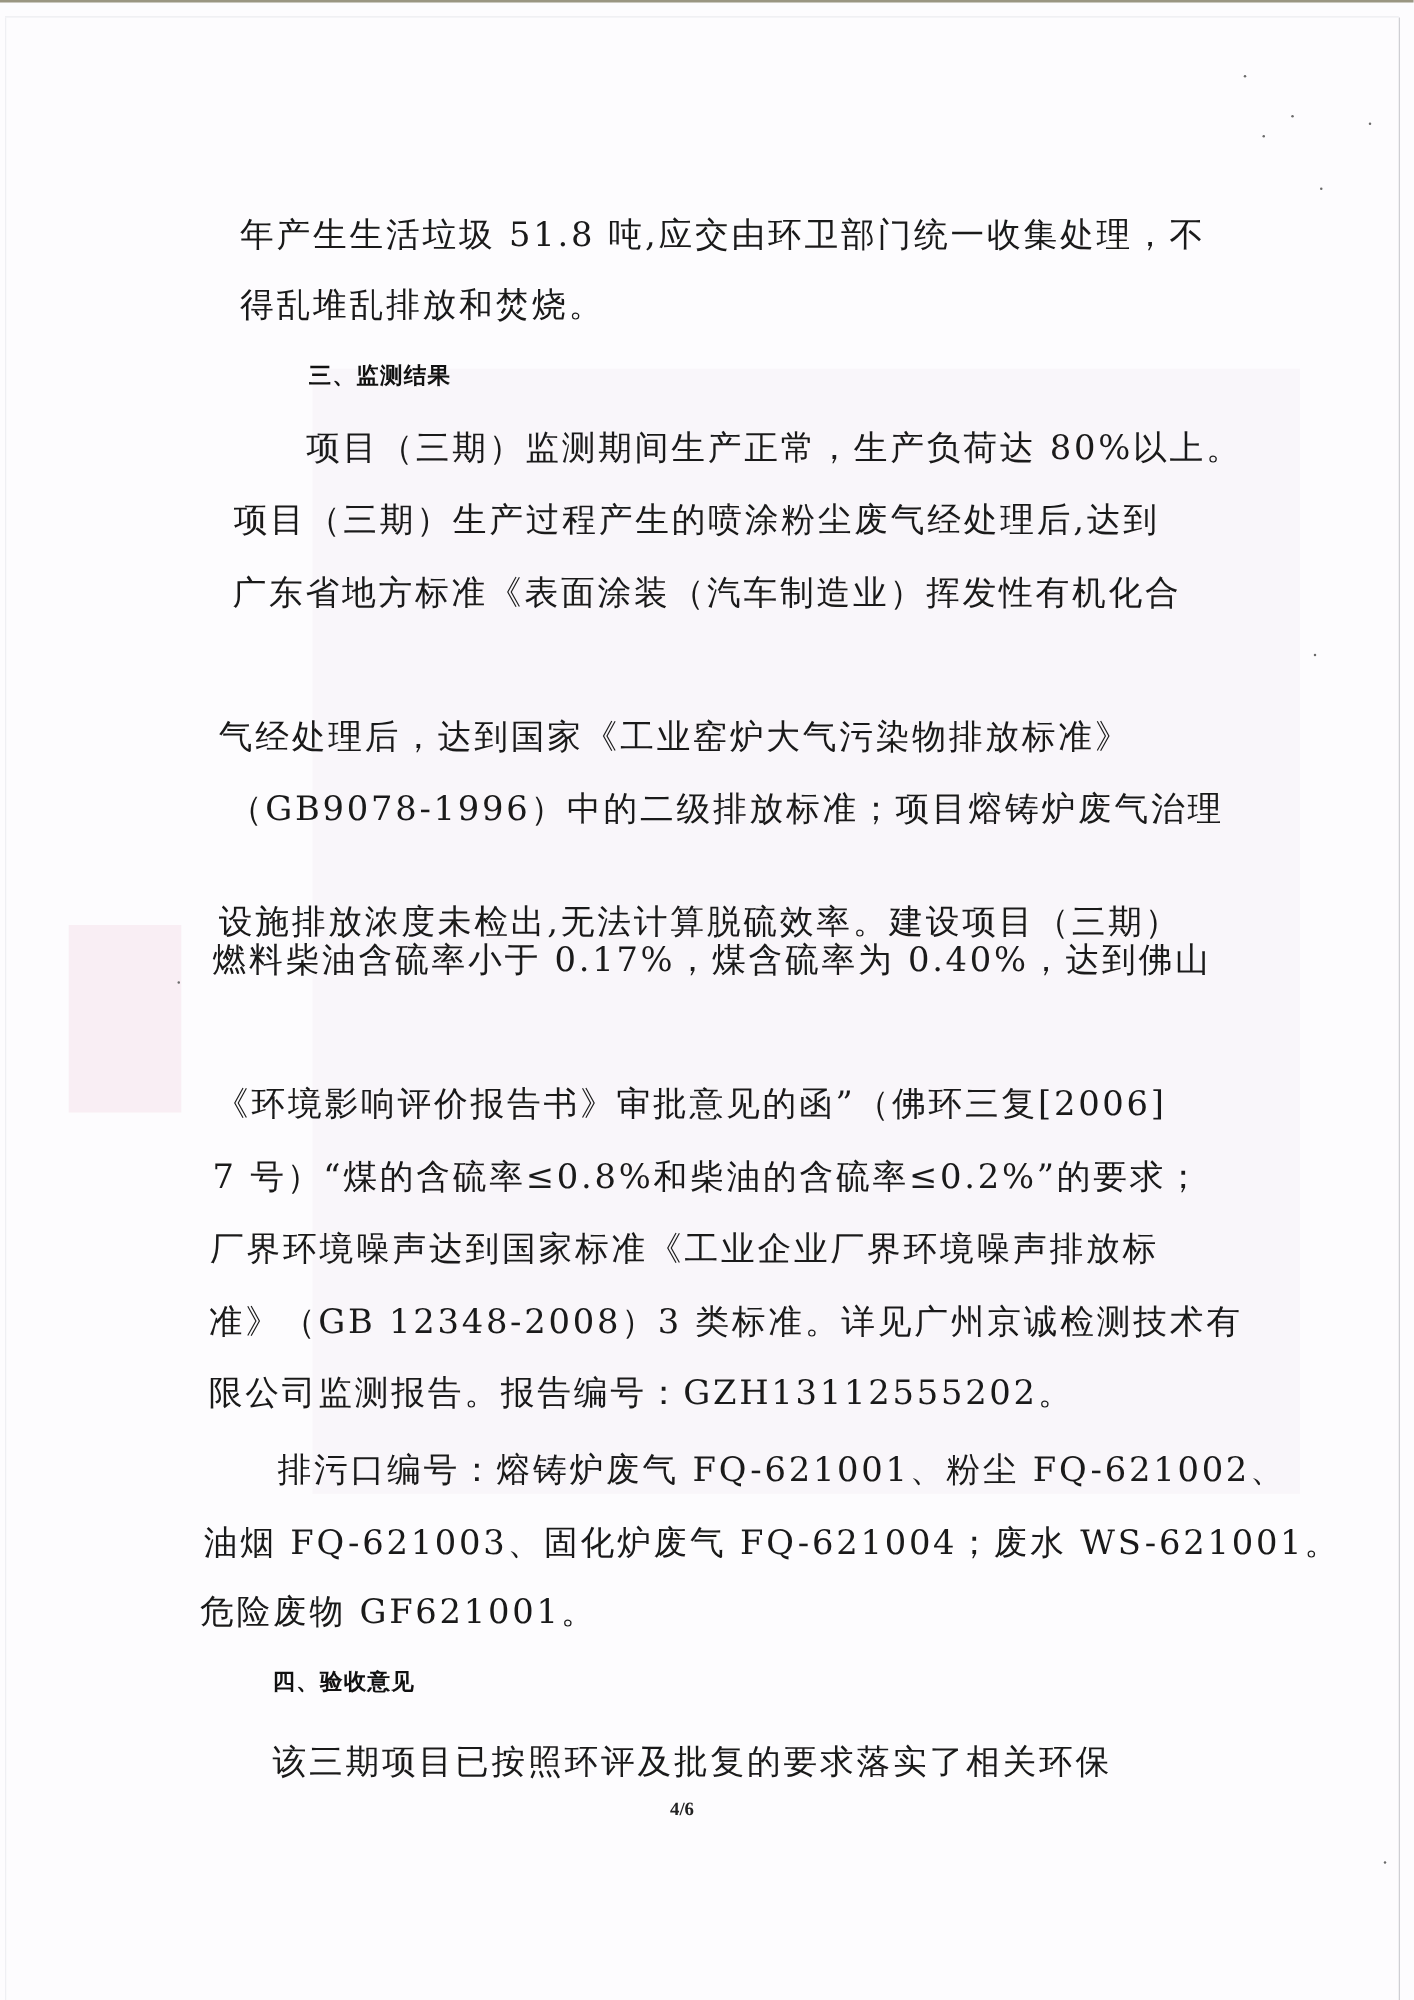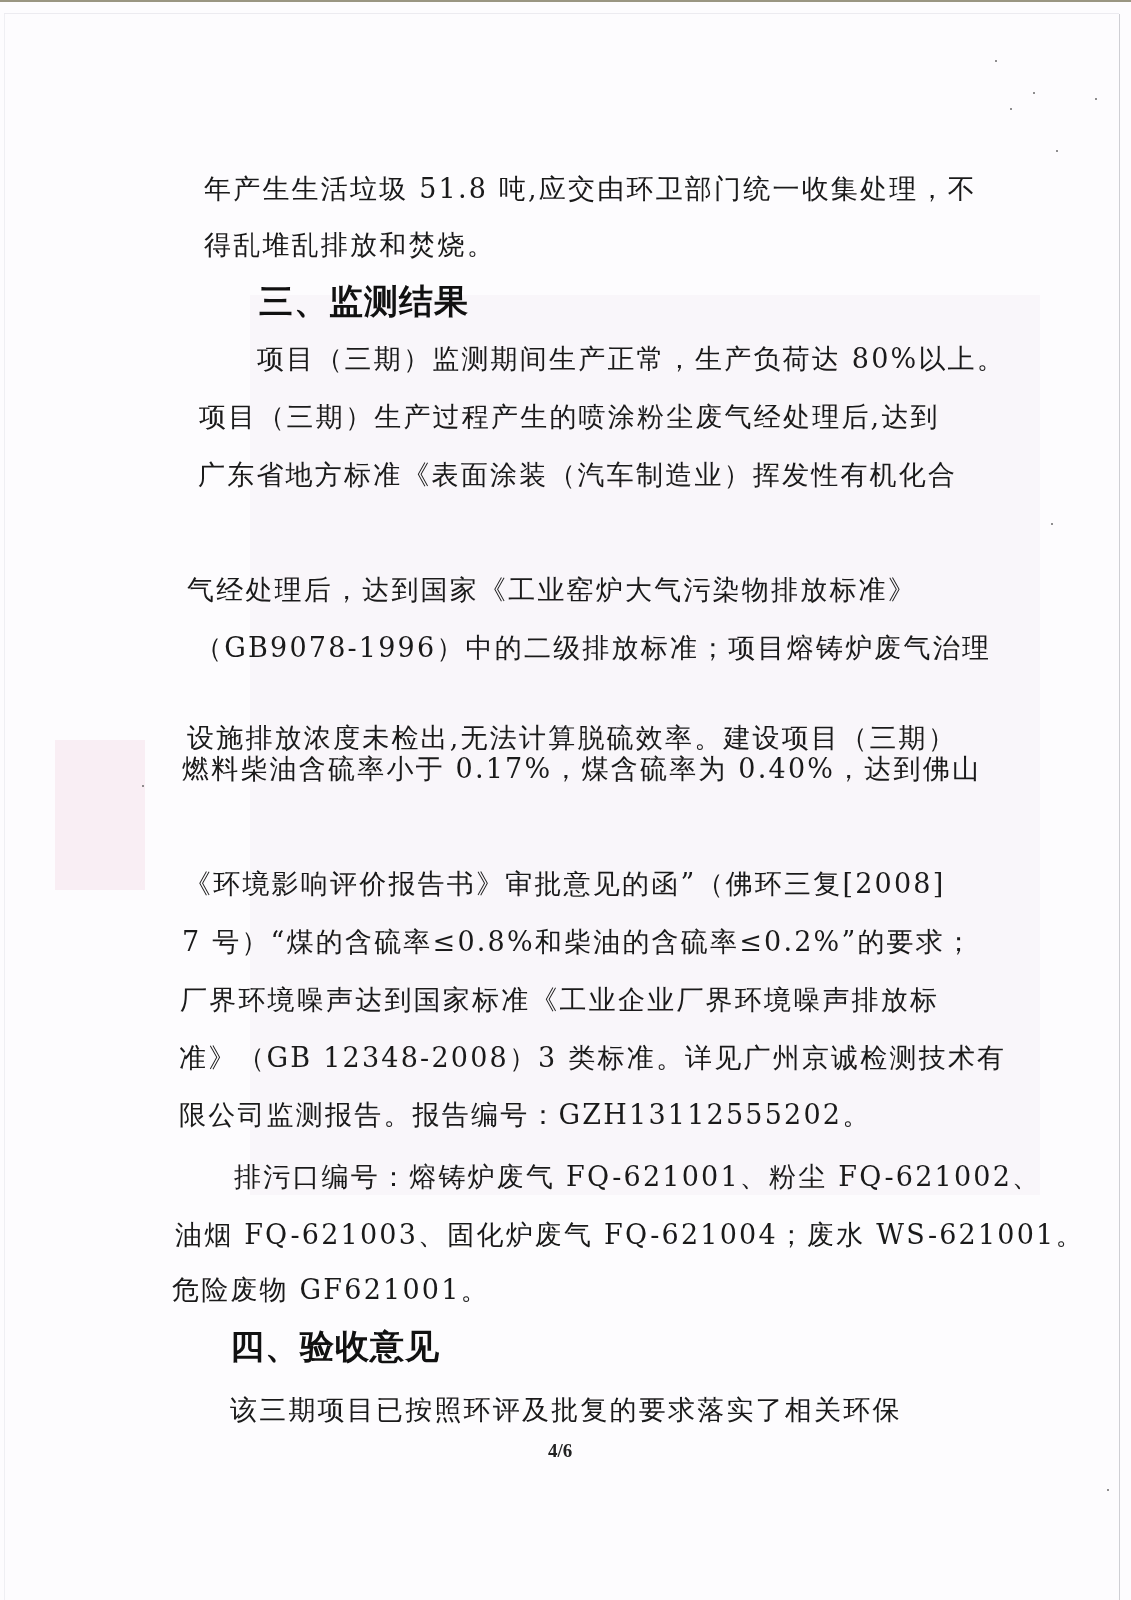--- a/index.html
+++ b/index.html
@@ -39,47 +39,47 @@
       width: 1px; height: 1586px;
       background: #efeff3;
     }
     .ghost {
       position: absolute;
       background: #f6f0f5;
       opacity: 0.55;
     }
     .page {
       position: absolute;
-      left: 12px; top: 0;
+      left: 0; top: 0;
       width: 952px; height: 1600px;
     }
     .line {
       position: absolute;
       white-space: nowrap;
       font-size: 27px;
       letter-spacing: 2.2px;
       line-height: 34px;
       height: 34px;
     }
     .heading {
       position: absolute;
       white-space: nowrap;
-      font-family: Liberation Serif, serif;
-      font-size: 34px;
+      font-family: Liberation Mono, monospace;
+      font-size: 18px;
       font-weight: bold;
       letter-spacing: 1px;
       line-height: 34px;
       height: 34px;
       color: #111;
     }
     .page-number {
       position: absolute;
       left: 536px; top: 1440px;
       font-family: "Liberation Serif", serif;
-      font-size: 19px;
+      font-size: 15px;
       font-weight: bold;
       color: #222;
     }
     .speck {
       position: absolute;
       width: 2px; height: 2px;
       background: #6a6a6a;
       border-radius: 1px;
     }
   </style>
@@ -110,21 +110,21 @@
 
   <div class="heading" style="left:247px;top:285px;">三、监测结果</div>
 
   <div class="line" style="left:245px;top:342px;">项目（三期）监测期间生产正常，生产负荷达 80%以上。</div>
   <div class="line" style="left:186px;top:458px;">广东省地方标准《表面涂装（汽车制造业）挥发性有机化合</div>
   <div class="line" style="left:187px;top:400px;">项目（三期）生产过程产生的喷涂粉尘废气经处理后,达到</div>
   <div class="line" style="left:175px;top:573px;">气经处理后，达到国家《工业窑炉大气污染物排放标准》</div>
   <div class="line" style="left:183px;top:631px;">（GB9078-1996）中的二级排放标准；项目熔铸炉废气治理</div>
   <div class="line" style="left:175px;top:689px;margin-top:32px;">设施排放浓度未检出,无法计算脱硫效率。建设项目（三期）</div>
   <div class="line" style="left:170px;top:752px;text-align:right;">燃料柴油含硫率小于 0.17%，煤含硫率为 0.40%，达到佛山</div>
-  <div class="line" style="left:172px;top:867px;">《环境影响评价报告书》审批意见的函”（佛环三复[2008]</div>
+  <div class="line" style="left:172px;top:867px;">《环境影响评价报告书》审批意见的函”（佛环三复[2006]</div>
   <div class="line" style="left:170px;top:925px;">7 号）“煤的含硫率≤0.8%和柴油的含硫率≤0.2%”的要求；</div>
   <div class="line" style="left:168px;top:983px;">厂界环境噪声达到国家标准《工业企业厂界环境噪声排放标</div>
   <div class="line" style="left:167px;top:1041px;">准》（GB 12348-2008）3 类标准。详见广州京诚检测技术有</div>
   <div class="line" style="left:167px;top:1098px;">限公司监测报告。报告编号：GZH13112555202。</div>
 
   <div class="line" style="left:222px;top:1160px;">排污口编号：熔铸炉废气 FQ-621001、粉尘 FQ-621002、</div>
   <div class="line" style="left:163px;top:1218px;">油烟 FQ-621003、固化炉废气 FQ-621004；废水 WS-621001。</div>
   <div class="line" style="left:160px;top:1273px;">危险废物 GF621001。</div>
 
   <div class="heading" style="left:218px;top:1330px;">四、验收意见</div>

